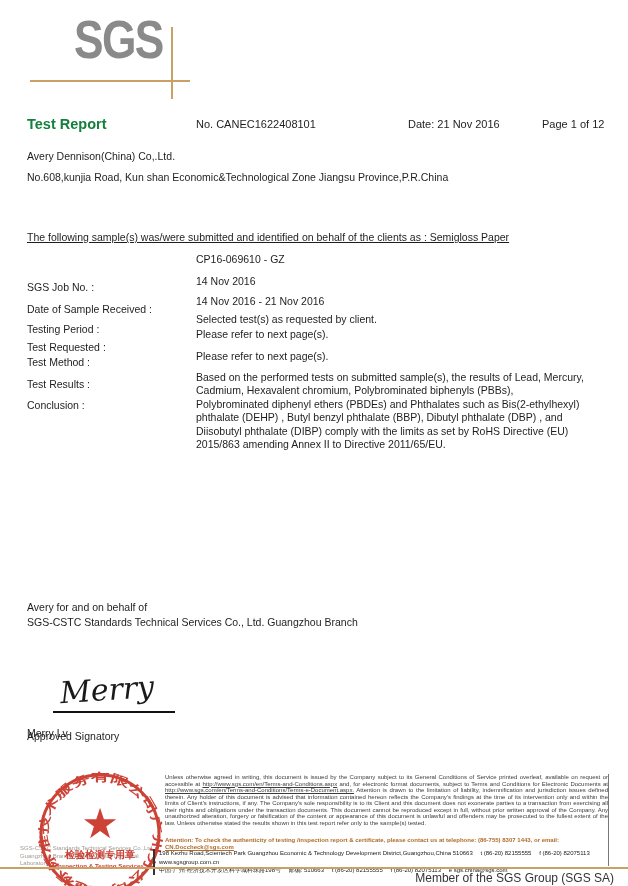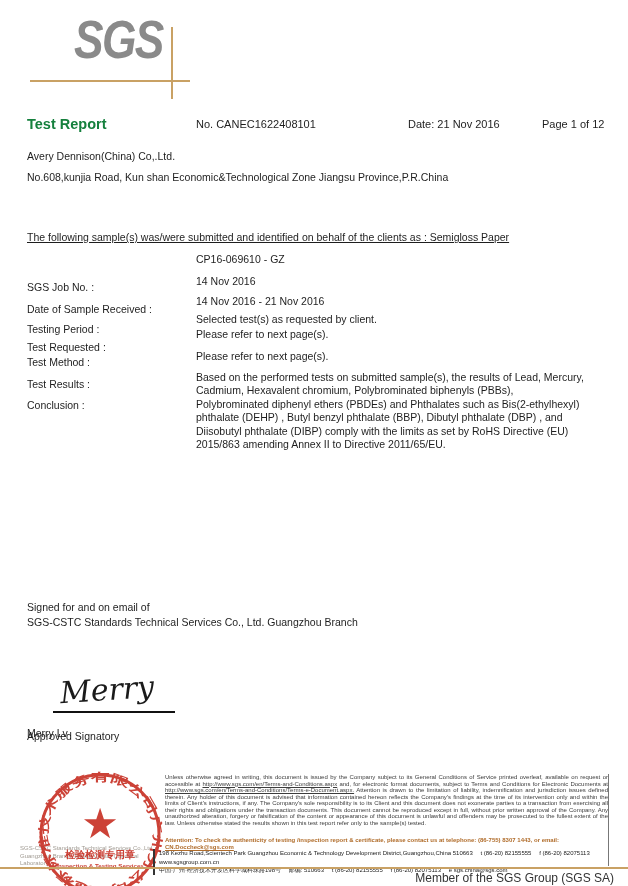--- a/index.html
+++ b/index.html
@@ -3,21 +3,21 @@
 <meta charset="utf-8">
 <style>
   * { margin:0; padding:0; box-sizing:border-box; }
   html,body { background:#ffffff; }
   .page {
     position:relative; width:628px; height:886px; background:#ffffff;
     font-family:"Liberation Sans","DejaVu Sans",sans-serif; color:#1e1e1e;
     overflow:hidden;
   }
   
-  .logo-wrap { position:absolute; left:52px; top:22px; width:150px; height:80px;font-style:italic; }
+  .logo-wrap { position:absolute; left:52px; top:22px; width:150px; height:80px; }
   .logo-hline { position:absolute; left:-22px; top:58px; width:160px; height:2px; background:#c9a164; }
   .logo-vline { position:absolute; left:119px; top:5px; width:2px; height:72px; background:#c9a164; }
   .logo-text {
     position:absolute; left:22px; top:-14px;
     font-size:54px; font-weight:bold; color:#8a8a8a;
     letter-spacing:-2px; transform:scaleX(0.82); transform-origin:left top;
   }
   
   .hdr { position:absolute; top:118px; left:0; width:628px; font-size:11px; }
   .hdr-title { position:absolute; left:27px; top:-2px; font-size:14.5px; font-weight:bold; color:#15803d; }
@@ -120,21 +120,21 @@
   <div class="frow row5">
     <span class="lbl">Test Results :</span>
     <span class="val">Please refer to next page(s).</span>
   </div>
   <div class="frow row6">
     <span class="lbl">Conclusion :</span>
     <span class="val">Based on the performed tests on submitted sample(s), the results of Lead, Mercury, Cadmium, Hexavalent chromium, Polybrominated biphenyls (PBBs), Polybrominated diphenyl ethers (PBDEs) and Phthalates such as Bis(2-ethylhexyl) phthalate (DEHP) , Butyl benzyl phthalate (BBP), Dibutyl phthalate (DBP) , and Diisobutyl phthalate (DIBP) comply with the limits as set by RoHS Directive (EU) 2015/863 amending Annex II to Directive 2011/65/EU.</span>
   </div>
 
   <div class="signedfor">
-    <div>Signed for and on email of</div>
+    <div>Avery for and on behalf of</div>
     <div>SGS-CSTC Standards Technical Services Co., Ltd. Guangzhou Branch</div>
   </div>
   <div class="sig-script">Merry</div>
   <div class="sig-line"></div>
   <div class="sig-name">Merry Lv</div>
   <div class="sig-role">Approved Signatory</div>
 
   <div class="stamp-caption">
     <div>SGS-CSTC Standards Technical Services Co.,Ltd</div>
     <div>Guangzhou Branch Testing Center Chemical Laboratory</div>

